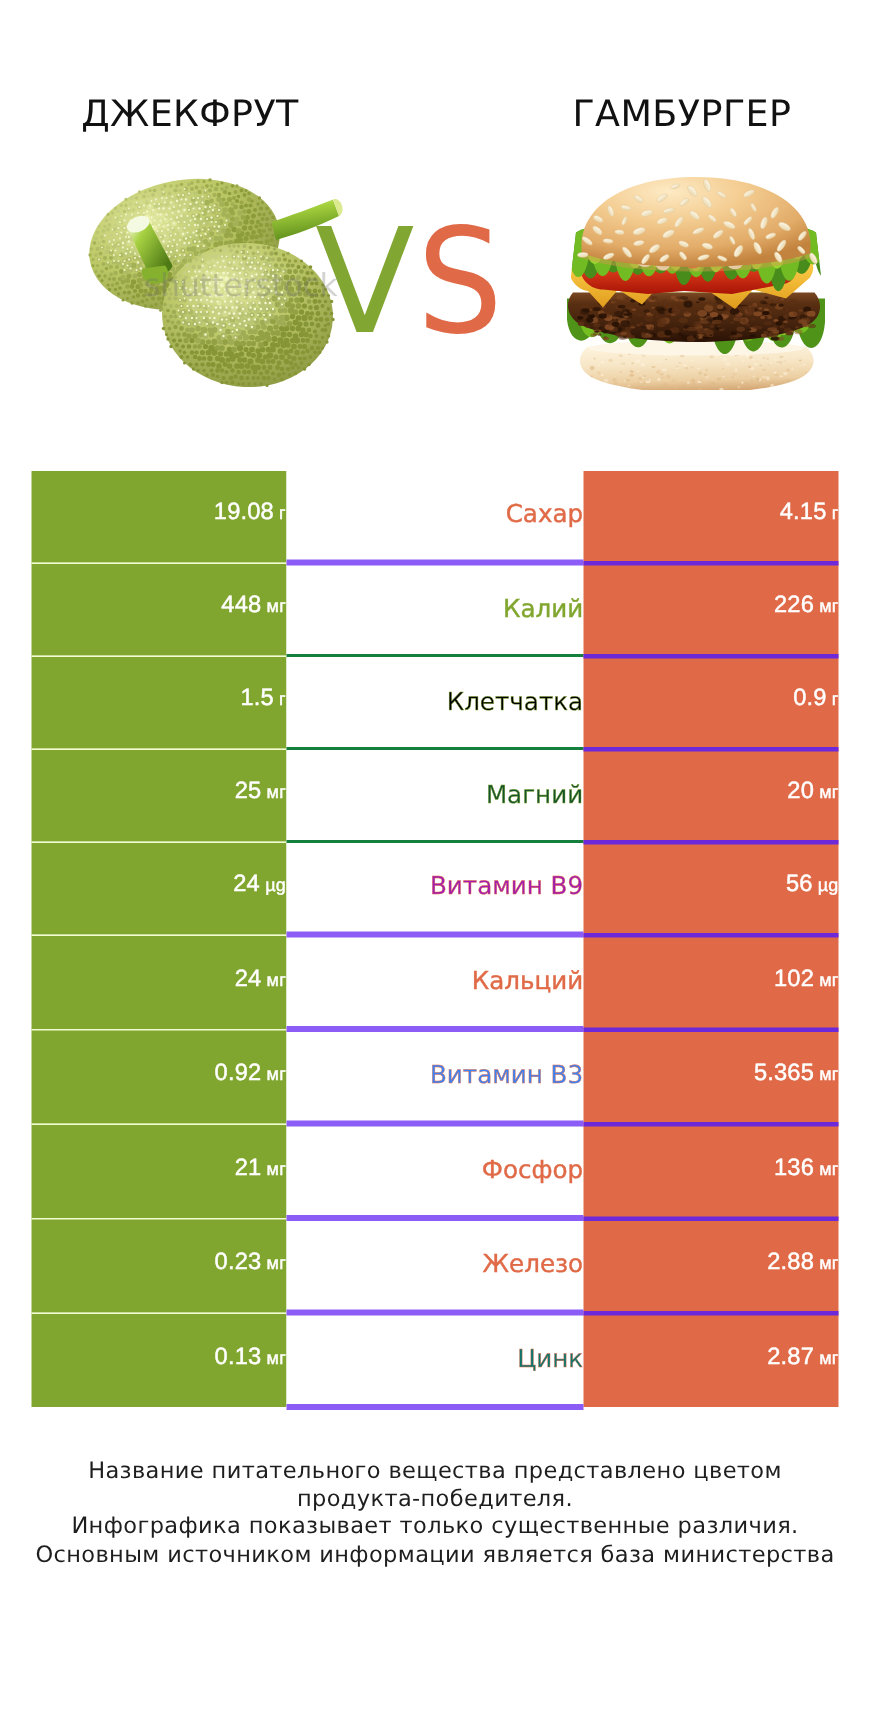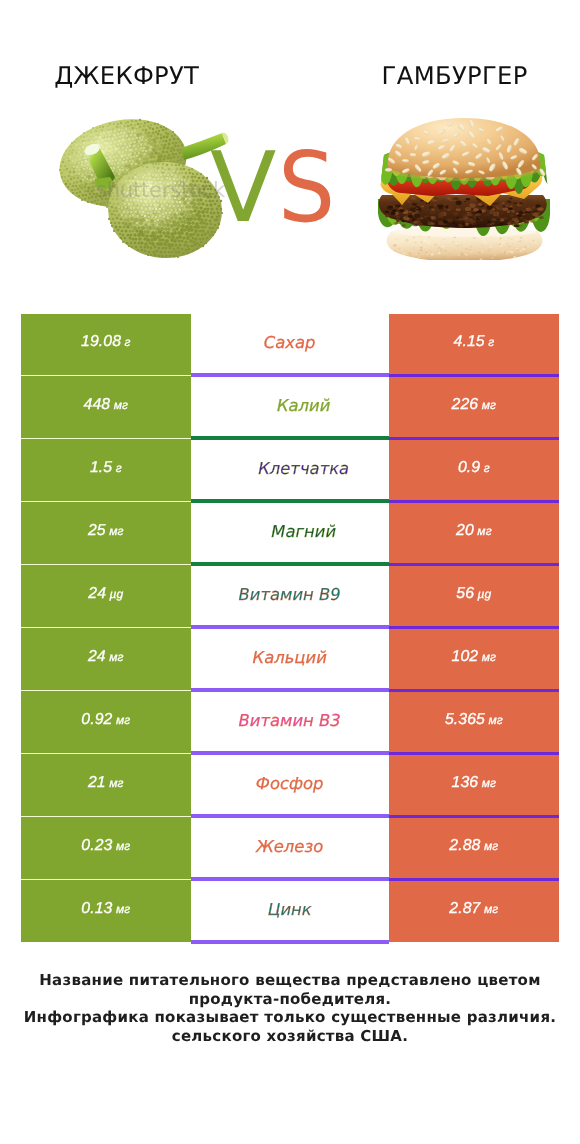--- a/index.html
+++ b/index.html
@@ -10,31 +10,31 @@
   .title.left{left:0px;width:253px;letter-spacing:0.25px;text-indent:0.25px;}
   .title.right{left:328px;width:253px;letter-spacing:0.3px;text-indent:0.3px;}
   .img{position:absolute;}
   .img.left{left:55px;top:111px;}
   .wmk{position:absolute;left:96px;top:180px;font-family:"DejaVu Sans",sans-serif;font-size:21px;font-weight:400;letter-spacing:-0.2px;color:rgba(110,110,110,0.30);line-height:21px;white-space:nowrap;}
   .img.right{left:376px;top:115px;}
   .vs{position:absolute;left:210px;top:139px;font-family:"DejaVu Sans",sans-serif;font-size:97px;line-height:1;font-weight:400;white-space:nowrap;}
   .vs .v{color:#82a632;display:inline-block;}
   .vs .s{color:#e06a47;display:inline-block;transform:scaleX(0.93);transform-origin:left center;margin-left:2px;}
   table.cmp{position:absolute;left:21px;top:314px;width:538px;border-collapse:collapse;}
-  table.cmp td{height:59px;padding:0;text-align:center;vertical-align:middle;font-style:italic;}
+  table.cmp td{height:59px;padding:0;text-align:right;vertical-align:middle;}
   td.lv{width:180px;background:#81a62f;color:#fff;border-bottom:1px solid #f3fbd0;}
   td.rv{width:180px;background:#e06a47;color:#fff;border-bottom:3px solid #6d28d9;}
   td.lbl{width:177px;background:#fff;font-family:"DejaVu Sans",sans-serif;font-size:16.4px;font-weight:400;-webkit-text-stroke-width:0.28px;line-height:1;padding-top:1px;}
   tr:last-child td.lv,tr:last-child td.rv{border-bottom:none;}
   tr:last-child td.lv,tr:last-child td.rv{height:60px;}
-  td.lbl.wl{border-bottom:4px solid #15803d;padding-left:28px;}
+  td.lbl.wl{border-bottom:2px solid #15803d;padding-left:28px;}
   td.lbl.wr{border-bottom:4px solid #8b5cf6;}
   .num{font-size:15.8px;font-weight:400;-webkit-text-stroke:0.32px #fff;letter-spacing:0.1px;position:relative;top:-2px;}
   .unit{font-size:12px;font-weight:400;-webkit-text-stroke:0.3px #fff;margin-left:3.5px;letter-spacing:0.1px;position:relative;top:-2px;}
-  .footer{position:absolute;left:0;top:971px;width:580px;text-align:center;font-family:"DejaVu Sans",sans-serif;font-size:15px;color:#1e1e1e;line-height:18.6px;letter-spacing:0.25px;font-weight:bold;}
+  .footer{position:absolute;left:0;top:971px;width:580px;text-align:center;font-family:"DejaVu Sans",sans-serif;font-size:15px;color:#1e1e1e;line-height:18.6px;letter-spacing:0.25px;}
 </style>
 </head>
 <body>
 
 <div class="page">
   <div class="title left">ДЖЕКФРУТ</div>
   <div class="title right">ГАМБУРГЕР</div>
   <div class="vs"><span class="v">V</span><span class="s">S</span></div>
   <div class="img left"><svg viewBox="0 0 190 155" width="190" height="155" xmlns="http://www.w3.org/2000/svg">
 <defs>
@@ -2419,41 +2419,41 @@
           <td class="lbl wr" style="color:#e06a47;-webkit-text-stroke-color:#e06a47">Сахар</td>
           <td class="rv"><span class="num">4.15</span><span class="unit">г</span></td>
         </tr>
         <tr>
           <td class="lv"><span class="num">448</span><span class="unit">мг</span></td>
           <td class="lbl wl" style="color:#81a62f;-webkit-text-stroke-color:#81a62f">Калий</td>
           <td class="rv"><span class="num">226</span><span class="unit">мг</span></td>
         </tr>
         <tr>
           <td class="lv"><span class="num">1.5</span><span class="unit">г</span></td>
-          <td class="lbl wl" style="color:#4c1d95;-webkit-text-stroke-color:#81a62f">Клетчатка</td>
+          <td class="lbl wl" style="color:#000000;-webkit-text-stroke-color:#81a62f">Клетчатка</td>
           <td class="rv"><span class="num">0.9</span><span class="unit">г</span></td>
         </tr>
         <tr>
           <td class="lv"><span class="num">25</span><span class="unit">мг</span></td>
           <td class="lbl wl" style="color:#14532d;-webkit-text-stroke-color:#81a62f">Магний</td>
           <td class="rv"><span class="num">20</span><span class="unit">мг</span></td>
         </tr>
         <tr>
           <td class="lv"><span class="num">24</span><span class="unit">µg</span></td>
-          <td class="lbl wr" style="color:#0f766e;-webkit-text-stroke-color:#e06a47">Витамин B9</td>
+          <td class="lbl wr" style="color:#a21caf;-webkit-text-stroke-color:#e06a47">Витамин B9</td>
           <td class="rv"><span class="num">56</span><span class="unit">µg</span></td>
         </tr>
         <tr>
           <td class="lv"><span class="num">24</span><span class="unit">мг</span></td>
           <td class="lbl wr" style="color:#e06a47;-webkit-text-stroke-color:#e06a47">Кальций</td>
           <td class="rv"><span class="num">102</span><span class="unit">мг</span></td>
         </tr>
         <tr>
           <td class="lv"><span class="num">0.92</span><span class="unit">мг</span></td>
-          <td class="lbl wr" style="color:#ec4899;-webkit-text-stroke-color:#e06a47">Витамин B3</td>
+          <td class="lbl wr" style="color:#3b82f6;-webkit-text-stroke-color:#e06a47">Витамин B3</td>
           <td class="rv"><span class="num">5.365</span><span class="unit">мг</span></td>
         </tr>
         <tr>
           <td class="lv"><span class="num">21</span><span class="unit">мг</span></td>
           <td class="lbl wr" style="color:#e06a47;-webkit-text-stroke-color:#e06a47">Фосфор</td>
           <td class="rv"><span class="num">136</span><span class="unit">мг</span></td>
         </tr>
         <tr>
           <td class="lv"><span class="num">0.23</span><span class="unit">мг</span></td>
           <td class="lbl wr" style="color:#e06a47;-webkit-text-stroke-color:#e06a47">Железо</td>
@@ -2463,15 +2463,15 @@
           <td class="lv"><span class="num">0.13</span><span class="unit">мг</span></td>
           <td class="lbl wr" style="color:#0f766e;-webkit-text-stroke-color:#e06a47">Цинк</td>
           <td class="rv"><span class="num">2.87</span><span class="unit">мг</span></td>
         </tr>
       </tbody>
     </table>
   <div class="footer" id="footer">
       <div>Название питательного вещества представлено цветом</div>
       <div>продукта-победителя.</div>
       <div>Инфографика показывает только существенные различия.</div>
-      <div>сельского хозяйства США.</div>
+      <div>Основным источником информации является база министерства</div>
     </div>
 </div>
 
 </body></html>

